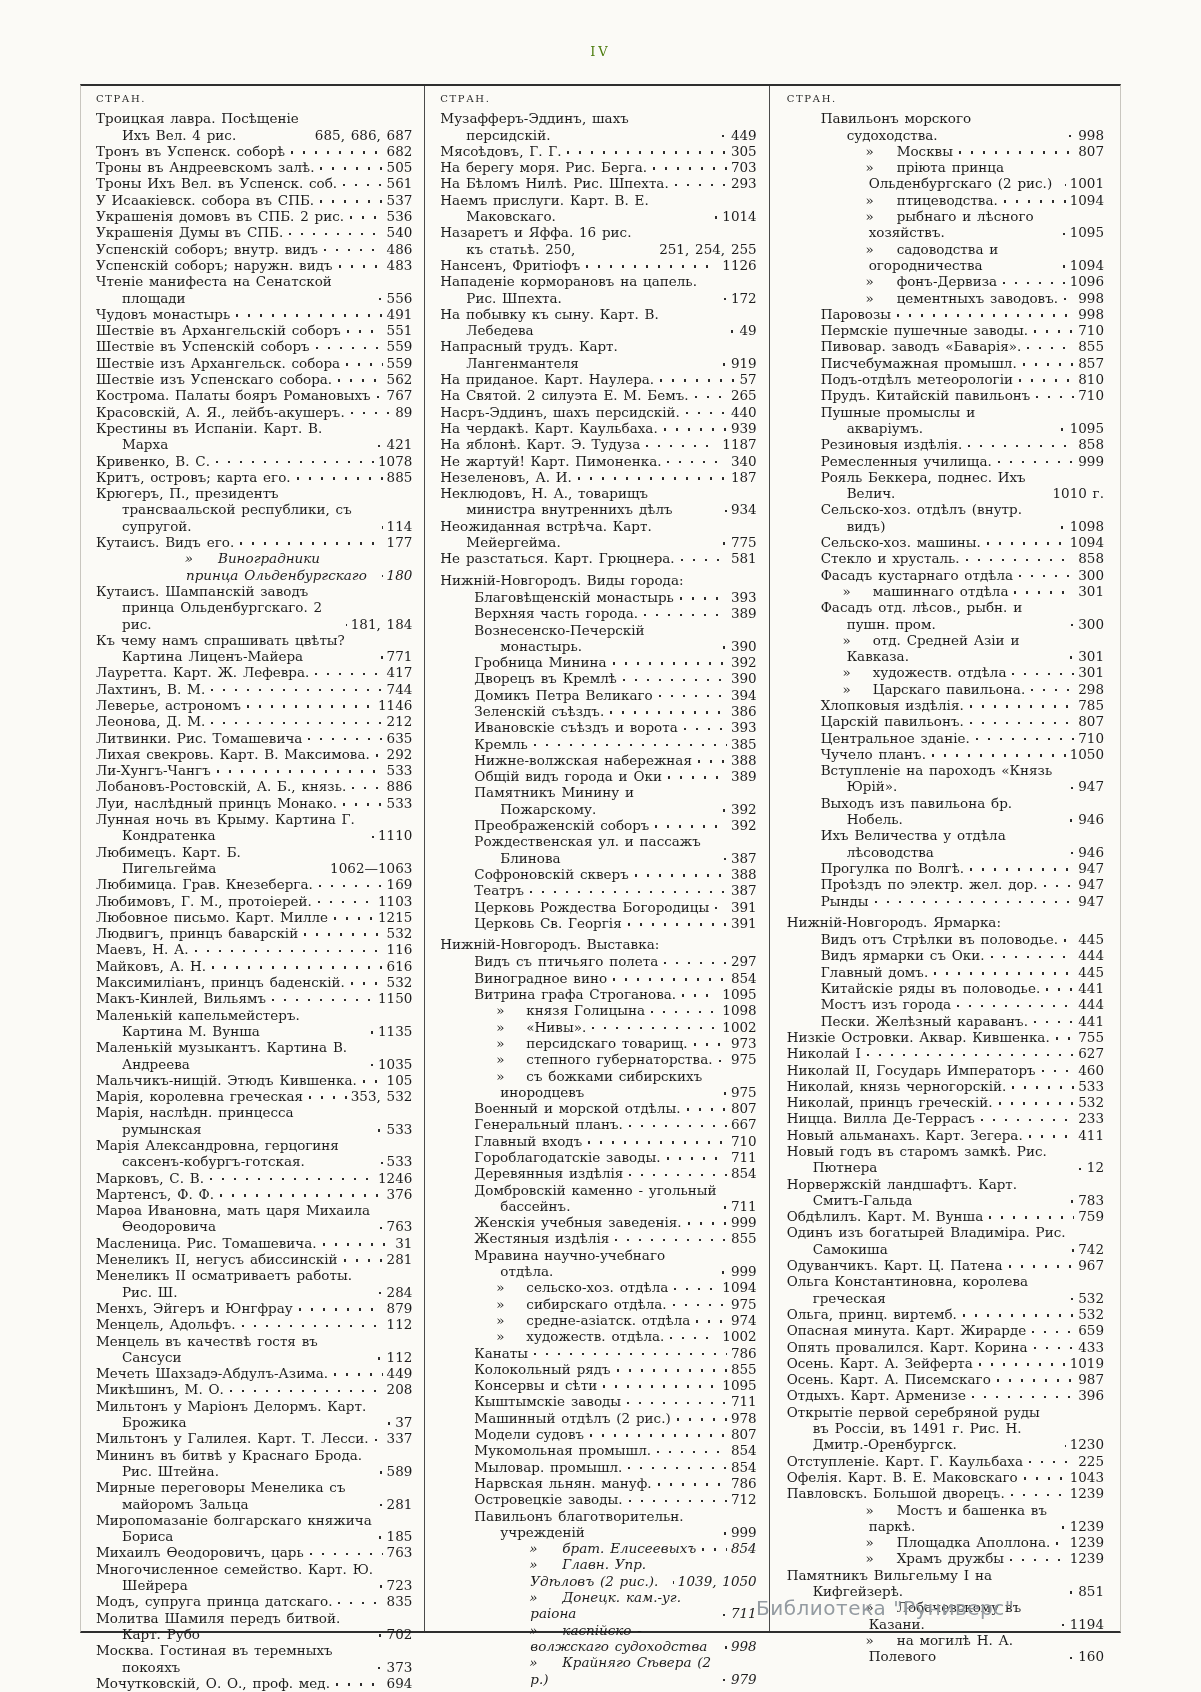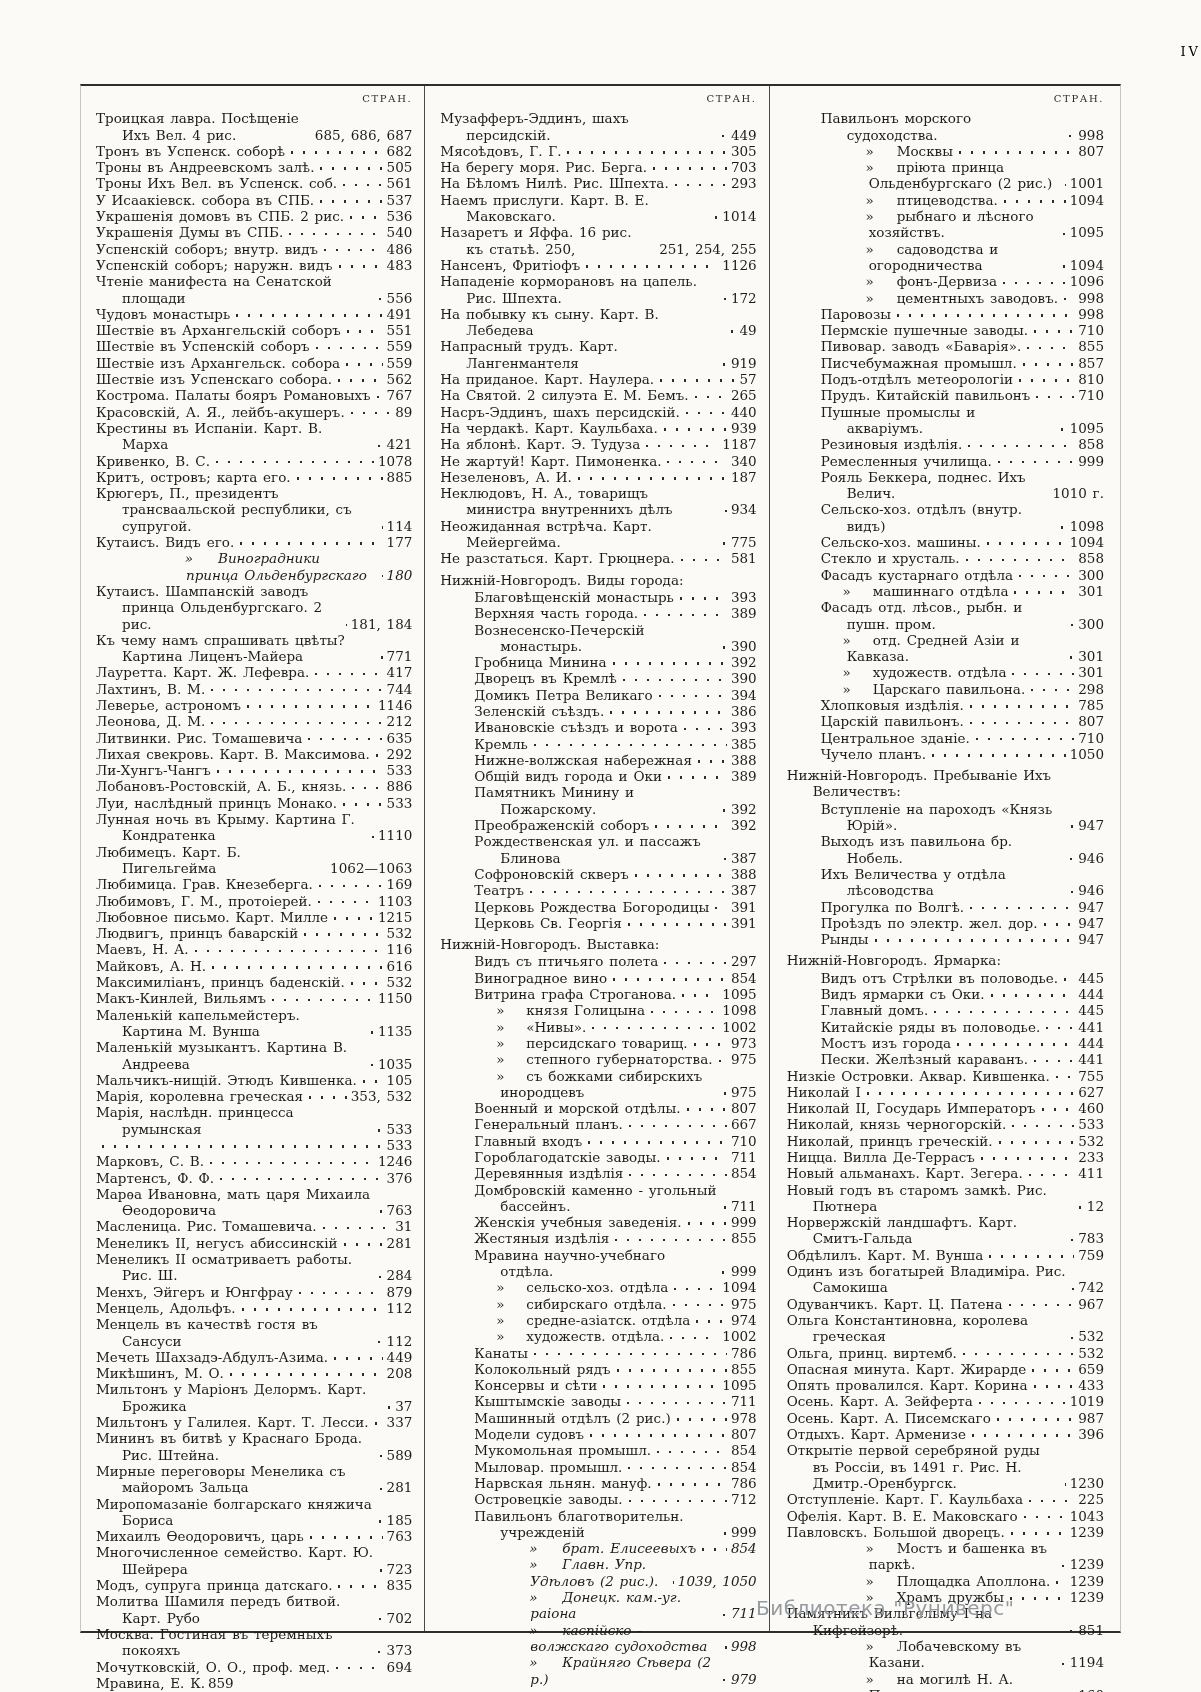--- a/index.html
+++ b/index.html
@@ -1,27 +1,27 @@
 <!DOCTYPE html>
 <html><head>
 <meta charset="utf-8">
 <style>
   html,body{margin:0;padding:0;background:#e8e8e8;}
   #page{position:relative;width:1201px;height:1692px;background:#fbfaf6;overflow:hidden;
         font-family:"DejaVu Serif","Liberation Serif",serif;color:#1c1c1c;}
-  #folio{position:absolute;top:44px;left:0;width:100%;text-align:right;
-         font-size:13px;letter-spacing:3px;color:#000000;}
+  #folio{position:absolute;top:44px;left:0;width:100%;text-align:center;
+         font-size:13px;letter-spacing:3px;color:#4d7c0f;}
   #frame{position:absolute;left:80px;top:84px;width:1041px;height:1549px;
          border-top:2px solid #2e2e2e;border-bottom:2px solid #2e2e2e;
          border-left:1px solid #c9c6bf;border-right:1px solid #c9c6bf;
          display:flex;box-sizing:border-box;}
   .col{box-sizing:border-box;font-size:13.5px;line-height:16.3px;word-spacing:1.5px;}
   .col1,.col2{width:345px;border-right:1px solid #4a4a4a;padding:5px 12px 0 15px;}
   .col3{width:351px;padding:5px 16px 0 17px;}
-  .colhead{display:block;text-align:right;font-size:10px;letter-spacing:1.6px;
+  .colhead{display:block;font-size:10px;letter-spacing:1.6px;
            color:#2a2a2a;margin-bottom:3px;}
   .e{display:flex;align-items:flex-end;}
   .txt{flex:0 1 auto;padding-left:26px;text-indent:-26px;min-width:0;}
   .lead{flex:1 1 10px;min-width:6px;height:1em;margin:0 1px;
         background-image:radial-gradient(circle at 6px 50%, #2e2e2e 1.15px, rgba(0,0,0,0) 1.5px);
         background-size:12px 100%;background-repeat:repeat-x;}
   .lead.nl{background:none;}
   .pg{flex:0 0 auto;white-space:nowrap;padding-left:3px;}
   .sub{margin-left:34px;}
   .d{margin-left:34px;}
@@ -283,20 +283,21 @@
           <span class="txt">Марія, королевна греческая</span>
           <span class="lead"></span>
           <span class="pg">353, 532</span>
         </div>
         <div class="e">
           <span class="txt">Марія, наслѣдн. принцесса румынская</span>
           <span class="lead"></span>
           <span class="pg">533</span>
         </div>
         <div class="e">
+          <span class="txt">Марія Александровна, герцогиня саксенъ-кобургъ-готская.</span>
           <span class="lead"></span>
           <span class="pg">533</span>
         </div>
         <div class="e">
           <span class="txt">Марковъ, С. В.</span>
           <span class="lead"></span>
           <span class="pg">1246</span>
         </div>
         <div class="e">
           <span class="txt">Мартенсъ, Ф. Ф.</span>
@@ -946,23 +947,20 @@
         </div>
         <div class="e sub">
           <span class="txt">Центральное зданіе.</span>
           <span class="lead"></span>
           <span class="pg">710</span>
         </div>
         <div class="e sub">
           <span class="txt">Чучело планъ.</span>
           <span class="lead"></span>
           <span class="pg">1050</span>
-        </div>
-        <div class="e hdr">
-          <span class="txt">Нижній-Новгородъ. Пребываніе Ихъ Величествъ:</span>
         </div>
         <div class="e sub">
           <span class="txt">Вступленіе на пароходъ «Князь Юрій».</span>
           <span class="lead"></span>
           <span class="pg">947</span>
         </div>
         <div class="e sub">
           <span class="txt">Выходъ изъ павильона бр. Нобель.</span>
           <span class="lead"></span>
           <span class="pg">946</span>

